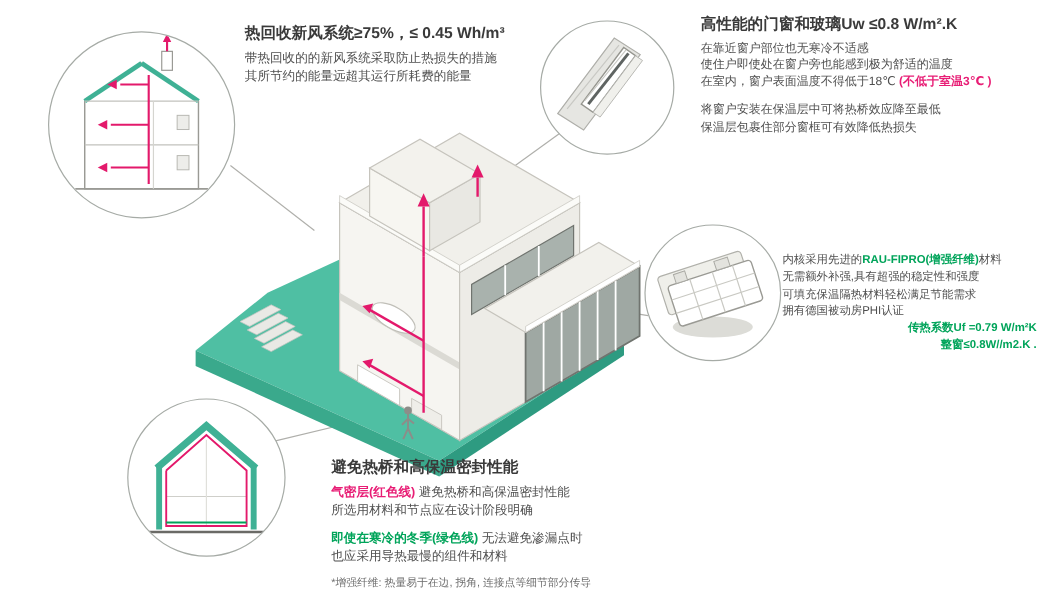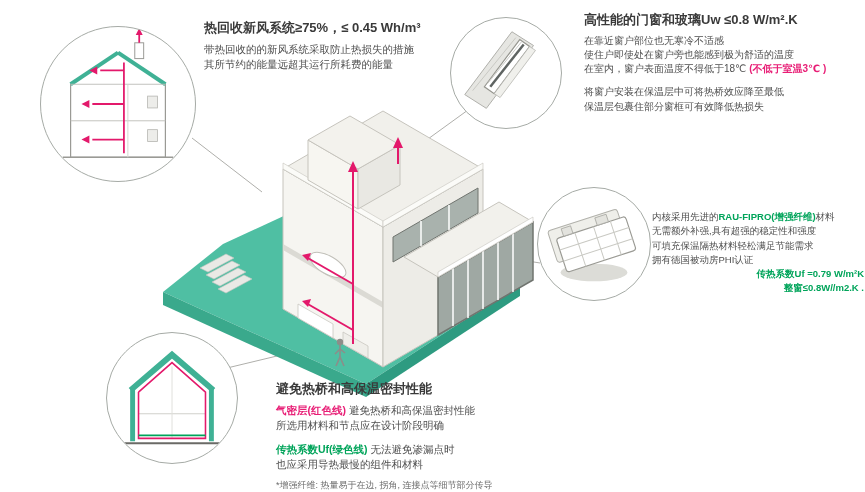--- a/index.html
+++ b/index.html
@@ -205,18 +205,18 @@
     <div class="callout-body">可填充保温隔热材料轻松满足节能需求</div>
     <div class="callout-body">拥有德国被动房PHI认证</div>
     <div class="callout-body green-bold">传热系数Uf =0.79 W/m²K</div>
     <div class="callout-body green-bold">整窗≤0.8W//m2.K .</div>
   </div>
 
   <div class="callout callout-thermal">
     <div class="callout-title">避免热桥和高保温密封性能</div>
     <div class="callout-body"><span class="red-bold">气密层(红色线)</span><span> 避免热桥和高保温密封性能</span></div>
     <div class="callout-body">所选用材料和节点应在设计阶段明确</div>
-    <div class="callout-body para-gap"><span class="green-bold">传热系数Uf(绿色线)</span><span> 无法避免渗漏点时</span></div>
+    <div class="callout-body para-gap"><span class="green-bold">即使在寒冷的冬季(绿色线)</span><span> 无法避免渗漏点时</span></div>
     <div class="callout-body">也应采用导热最慢的组件和材料</div>
     <div class="footnote">*增强纤维: 热量易于在边, 拐角, 连接点等细节部分传导</div>
   </div>
 
 </div>
 
 </body></html>

